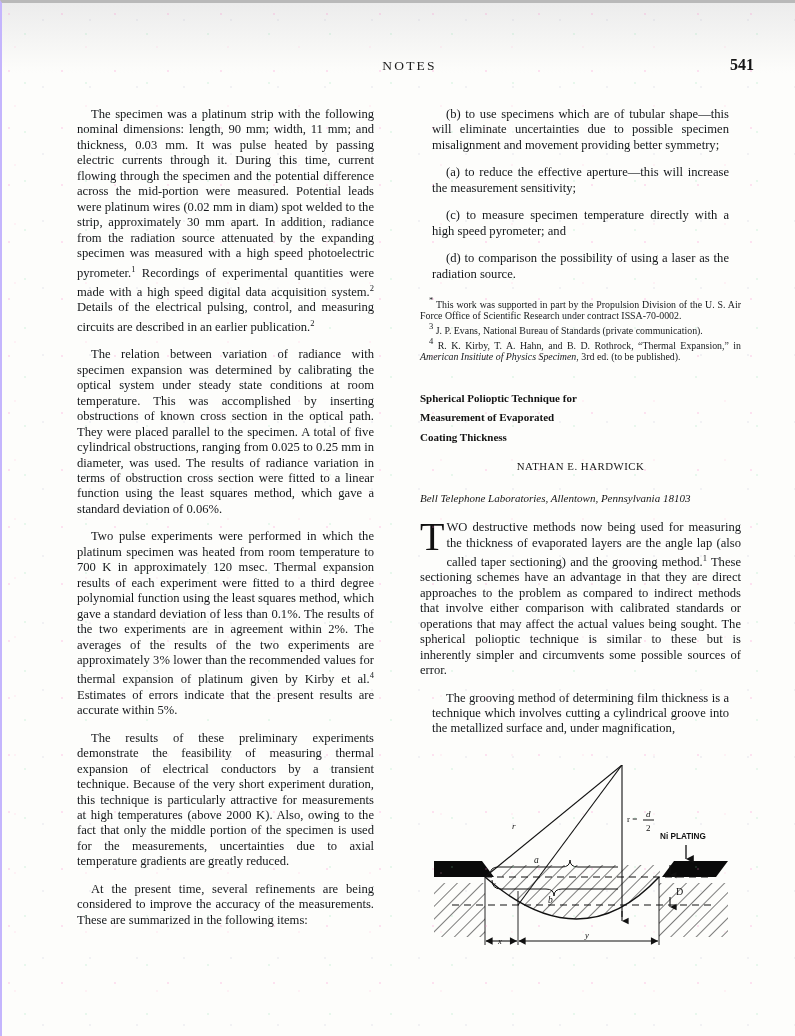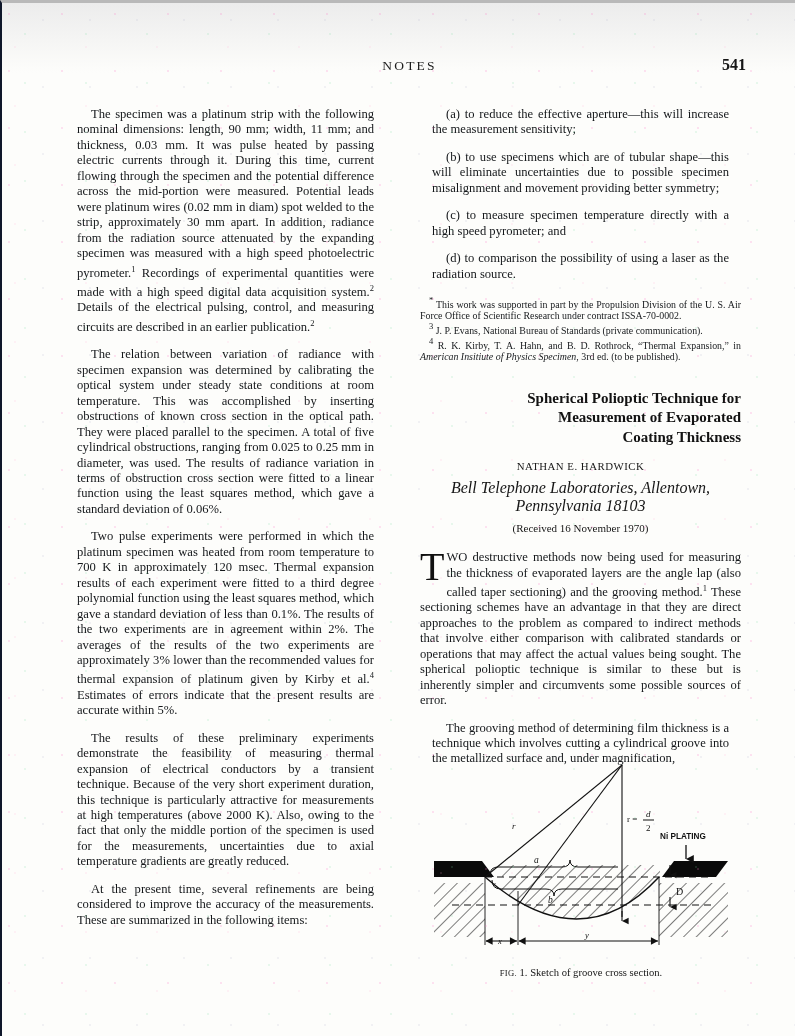--- a/index.html
+++ b/index.html
@@ -9,21 +9,21 @@
   }
   .page {
     position: relative;
     width: 795px;
     height: 1036px;
     margin: 0 auto;
     background: #fdfdfb;
     overflow: hidden;
     box-sizing: border-box;
     border-top: 3px solid #b9b9b9;
-    border-left: 2px solid #0f172a;
+    border-left: 2px solid #c4b5fd;
   }
   
   .speckle {
     position: absolute;
     inset: 0;
     pointer-events: none;
     opacity: .5;
     background-image:
       radial-gradient(circle at 7px 11px, rgba(255,120,200,.55) 0.6px, transparent 1px),
       radial-gradient(circle at 23px 31px, rgba(120,220,160,.45) 0.6px, transparent 1px),
@@ -45,21 +45,21 @@
   }
   .header-title {
     text-align: center;
     font-family: "Liberation Serif", serif;
     font-size: 13.5px;
     letter-spacing: 2.2px;
     color: #1c1c1c;
   }
   .page-number {
     position: absolute;
-    right: 9px; top: -2px;
+    right: 1px; top: -2px;
     font-family: "Liberation Serif", serif;
     font-size: 16px;
     font-weight: bold;
     color: #161616;
   }
 
   .columns {
     position: absolute;
     top: 92px; left: 63px;
     width: 676px;
@@ -95,41 +95,41 @@
     text-indent: 9px;
     color: #16191c;
   }
   .fn i { font-style: italic; }
   .fn b { font-weight: bold; }
 
   
   .article-head { margin-top: 26px; }
   .art-title {
     margin: 0;
-    text-align: right;
-    font-family: "Liberation Serif", serif;
-    font-size: 15px;
+    text-align: left;
+    font-family: "Liberation Serif", serif;
+    font-size: 11px;
     font-weight: bold;
     line-height: 19.5px;
     color: #121212;
   }
   .art-author {
     margin: 13px 0 0 0;
     text-align: center;
     font-family: "Liberation Serif", serif;
     font-size: 10.8px;
     color: #161616;
     letter-spacing: .5px;
   }
   .art-affil {
-    margin: 7px 0 0 0;
-    text-align: center;
+    margin: 20px 0 0 0;
+    text-align: left;
     font-family: "Liberation Serif", serif;
     font-style: italic;
-    font-size: 16px;
+    font-size: 11px;
     color: #161616;
   }
   .art-received {
     margin: 7px 0 0 0;
     text-align: center;
     font-family: "Liberation Serif", serif;
     font-size: 11px;
     color: #161616;
   }
 
@@ -195,24 +195,24 @@
         <span>The results of these preliminary experiments demonstrate the feasibility of measuring thermal expansion of electrical conductors by a transient technique. Because of the very short experiment duration, this technique is particularly attractive for measurements at high temperatures (above 2000 K). Also, owing to the fact that only the middle portion of the specimen is used for the measurements, uncertainties due to axial temperature gradients are greatly reduced.</span>
       </p>
       <p class="body">
         <span>At the present time, several refinements are being considered to improve the accuracy of the measurements. These are summarized in the following items:</span>
       </p>
     </div>
 
     <div class="col">
 
       <p class="body">
+        <span>(b) to use specimens which are of tubular shape—this will eliminate uncertainties due to possible specimen misalignment and movement providing better symmetry;</span>
+      </p>
+      <p class="body">
         <span>(a) to reduce the effective aperture—this will increase the measurement sensitivity;</span>
-      </p>
-      <p class="body">
-        <span>(b) to use specimens which are of tubular shape—this will eliminate uncertainties due to possible specimen misalignment and movement providing better symmetry;</span>
       </p>
       <p class="body">
         <span>(c) to measure specimen temperature directly with a high speed pyrometer; and</span>
       </p>
       <p class="body">
         <span>(d) to comparison the possibility of using a laser as the radiation source.</span>
       </p>
 
       <div class="footnotes">
         <p class="fn">
@@ -230,21 +230,20 @@
       </div>
 
       <div class="article-head">
         <div class="art-title">
           <span>Spherical Polioptic Technique for</span><br>
           <span>Measurement of Evaporated</span><br>
           <span>Coating Thickness</span>
         </div>
         <p class="art-author" style="font-variant: small-caps;">NATHAN E. HARDWICK</p>
         <p class="art-affil">Bell Telephone Laboratories, Allentown, Pennsylvania 18103</p>
-        <p class="art-received">(Received 16 November 1970)</p>
       </div>
 
       <p class="dropcap-para">
         <span class="dropcap">T</span><span>WO destructive methods now being used for measuring the thickness of evaporated layers are the angle lap (also called taper sectioning) and the grooving method.<sup>1</sup> These sectioning schemes have an advantage in that they are direct approaches to the problem as compared to indirect methods that involve either comparison with calibrated standards or operations that may affect the actual values being sought. The spherical polioptic technique is similar to these but is inherently simpler and circumvents some possible sources of error.</span>
       </p>
       <p class="body">
         <span>The grooving method of determining film thickness is a technique which involves cutting a cylindrical groove into the metallized surface and, under magnification,</span>
       </p>
     </div>
   </div>
@@ -322,19 +321,16 @@
       <text x="224" y="66" font-family="Liberation Serif, serif" font-size="9" fill="#111">2</text>
 
       <text x="112" y="98" font-family="Liberation Serif, serif" font-size="9.5" font-style="italic" fill="#111">a</text>
       <text x="126" y="138" font-family="Liberation Serif, serif" font-size="9.5" font-style="italic" fill="#111">b</text>
       <text x="254" y="130" font-family="Liberation Serif, serif" font-size="10" fill="#111">D</text>
       <text x="76" y="179" font-family="Liberation Serif, serif" font-size="8.5" font-style="italic" fill="#111">x</text>
       <text x="163" y="173" font-family="Liberation Serif, serif" font-size="8.5" font-style="italic" fill="#111">y</text>
       <text x="238" y="74" font-family="Liberation Sans, sans-serif" font-size="8.2" font-weight="bold" fill="#111">Ni PLATING</text>
     </svg>
 
-    <div class="figcaption">
-      <span class="sc">FIG.</span><span> 1. Sketch of groove cross section.</span>
-    </div>
   </div>
 
   <div class="speckle"></div>
 </div>
 
 </body></html>

